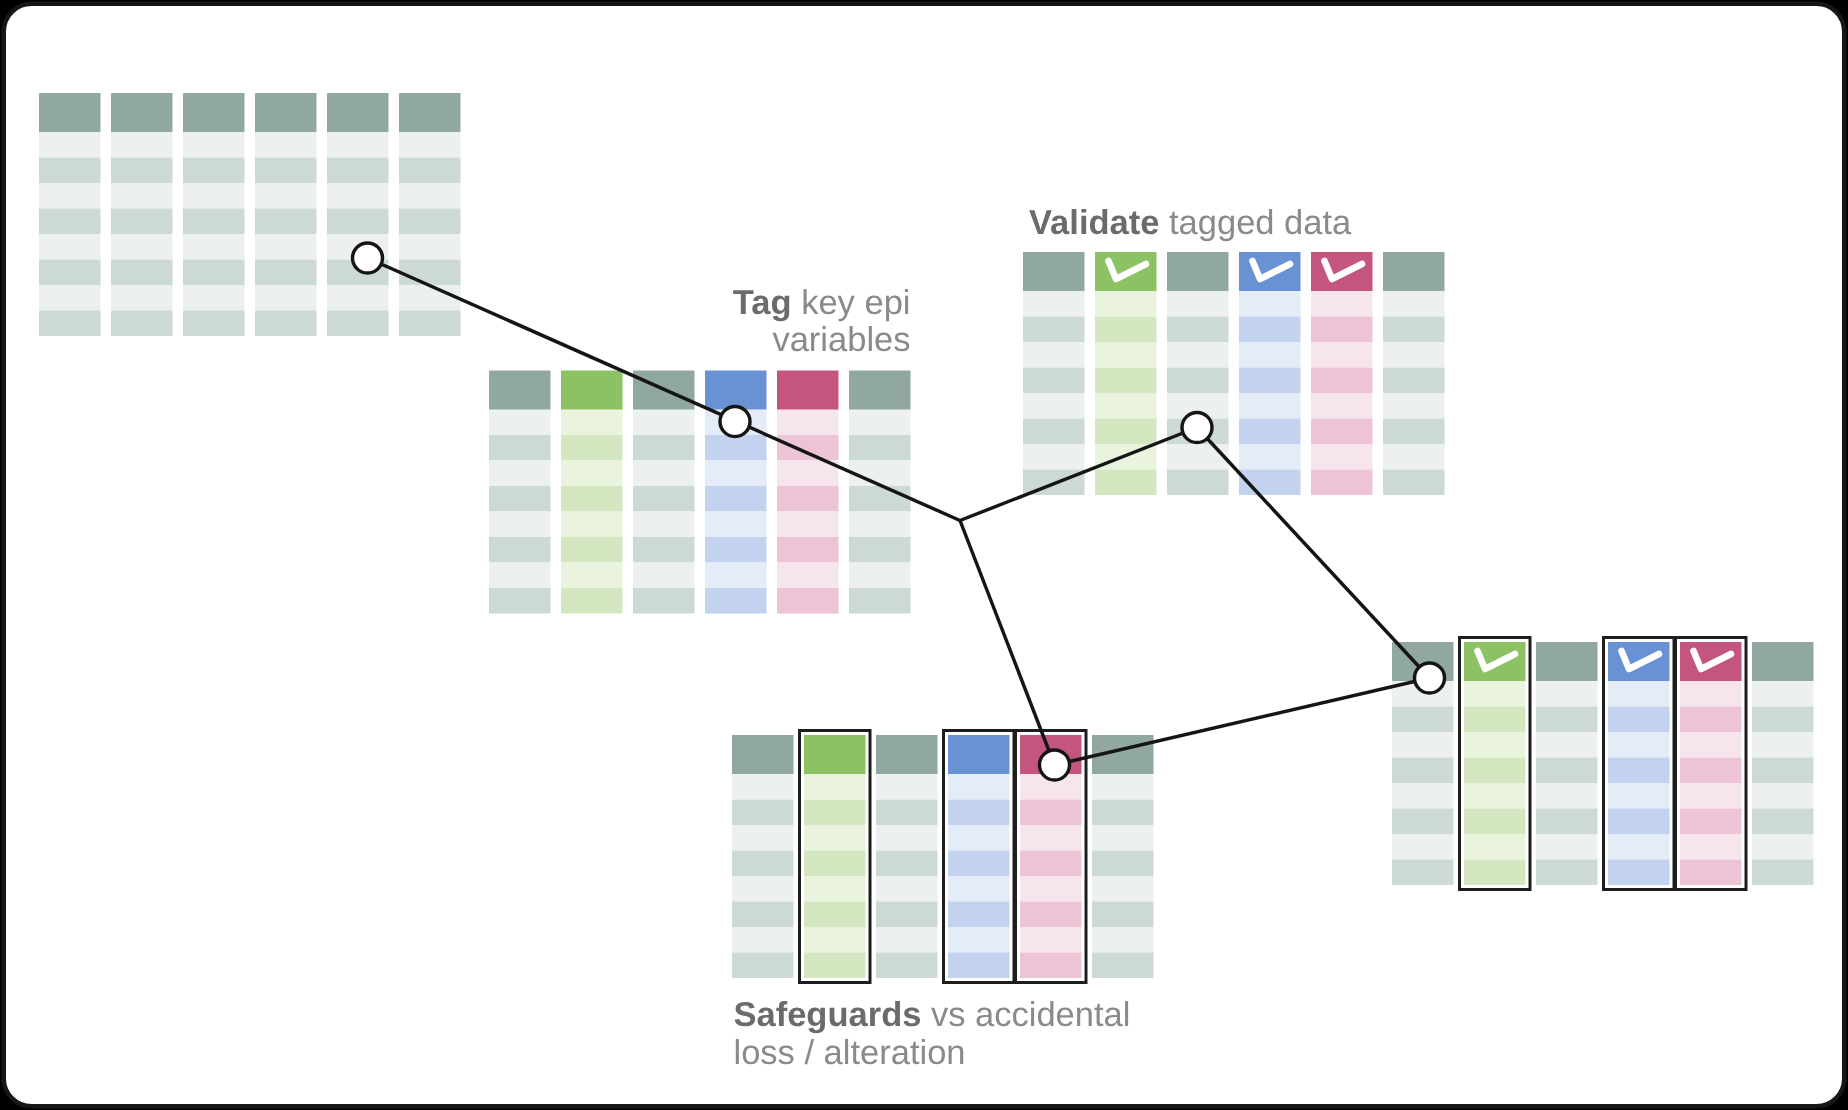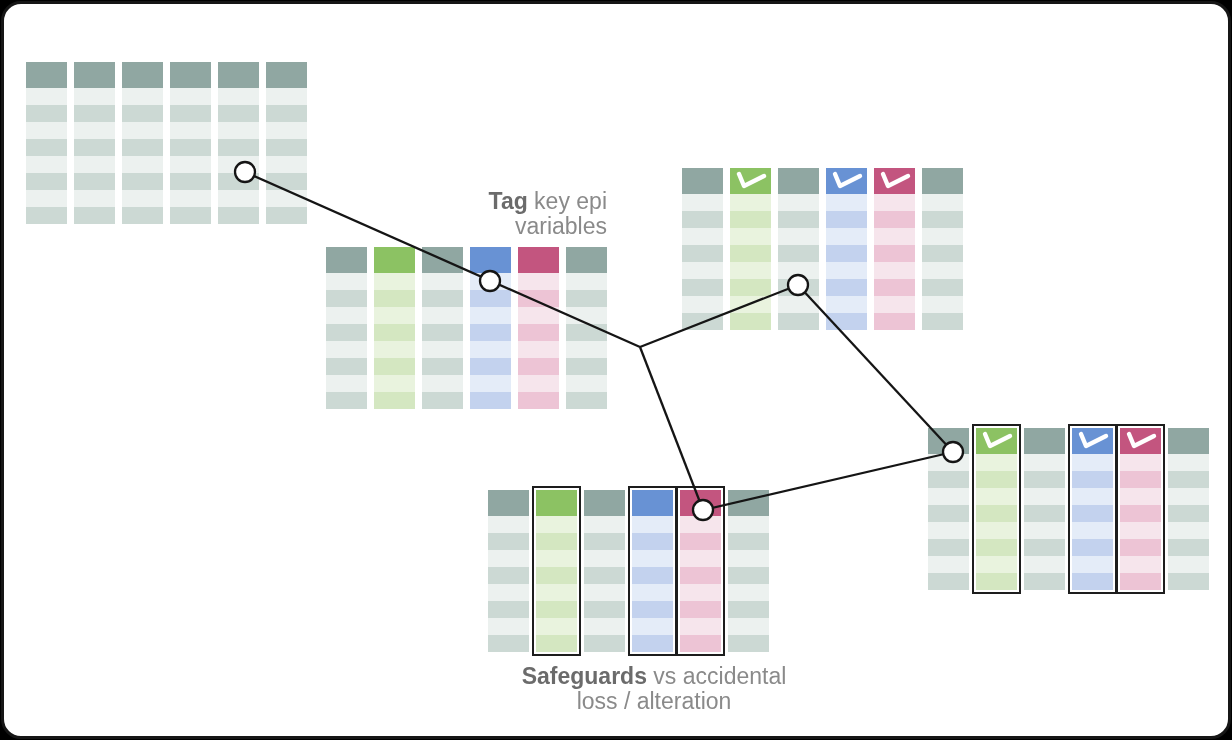--- a/index.html
+++ b/index.html
@@ -254,20 +254,21 @@
         <div class="row" style="height: 17px; background: rgb(236, 241, 239);"></div>
         <div class="row" style="height: 17px; background: rgb(204, 217, 212);"></div>
         <div class="row" style="height: 17px; background: rgb(236, 241, 239);"></div>
         <div class="row" style="height: 17px; background: rgb(204, 217, 212);"></div>
         <div class="row" style="height: 17px; background: rgb(236, 241, 239);"></div>
         <div class="row" style="height: 17px; background: rgb(204, 217, 212);"></div>
         <div class="row" style="height: 17px; background: rgb(236, 241, 239);"></div>
         <div class="row" style="height: 17px; background: rgb(204, 217, 212);"></div>
       </div>
     </div>
+    <div class="caption" style="left: 686px; top: 136px; width: 320px; text-align: left;"><span class="cap-bold">Validate</span><span class="cap-rest"> tagged data</span></div>
     <div class="dtable" style="left: 488px; top: 490px; width: 281px; height: 162px;">
       <div class="col" style="left: 0px; width: 41px;">
         <div class="hd" style="height: 26px; background: rgb(144, 167, 162);"></div>
         <div class="row" style="height: 17px; background: rgb(236, 241, 239);"></div>
         <div class="row" style="height: 17px; background: rgb(204, 217, 212);"></div>
         <div class="row" style="height: 17px; background: rgb(236, 241, 239);"></div>
         <div class="row" style="height: 17px; background: rgb(204, 217, 212);"></div>
         <div class="row" style="height: 17px; background: rgb(236, 241, 239);"></div>
         <div class="row" style="height: 17px; background: rgb(204, 217, 212);"></div>
         <div class="row" style="height: 17px; background: rgb(236, 241, 239);"></div>
@@ -325,21 +326,21 @@
         <div class="row" style="height: 17px; background: rgb(236, 241, 239);"></div>
         <div class="row" style="height: 17px; background: rgb(204, 217, 212);"></div>
         <div class="row" style="height: 17px; background: rgb(236, 241, 239);"></div>
         <div class="row" style="height: 17px; background: rgb(204, 217, 212);"></div>
         <div class="row" style="height: 17px; background: rgb(236, 241, 239);"></div>
         <div class="row" style="height: 17px; background: rgb(204, 217, 212);"></div>
         <div class="row" style="height: 17px; background: rgb(236, 241, 239);"></div>
         <div class="row" style="height: 17px; background: rgb(204, 217, 212);"></div>
       </div>
     </div>
-    <div class="caption" style="left: 489px; top: 664px; width: 330px; text-align: center;"><span class="cap-bold">Safeguards</span><span class="cap-rest"> vs accidental
+    <div class="caption" style="left: 489px; top: 664px; width: 330px; text-align: left;"><span class="cap-bold">Safeguards</span><span class="cap-rest"> vs accidental
 loss / alteration</span></div>
     <div class="dtable" style="left: 928px; top: 428px; width: 281px; height: 162px;">
       <div class="col" style="left: 0px; width: 41px;">
         <div class="hd" style="height: 26px; background: rgb(144, 167, 162);"></div>
         <div class="row" style="height: 17px; background: rgb(236, 241, 239);"></div>
         <div class="row" style="height: 17px; background: rgb(204, 217, 212);"></div>
         <div class="row" style="height: 17px; background: rgb(236, 241, 239);"></div>
         <div class="row" style="height: 17px; background: rgb(204, 217, 212);"></div>
         <div class="row" style="height: 17px; background: rgb(236, 241, 239);"></div>
         <div class="row" style="height: 17px; background: rgb(204, 217, 212);"></div>

